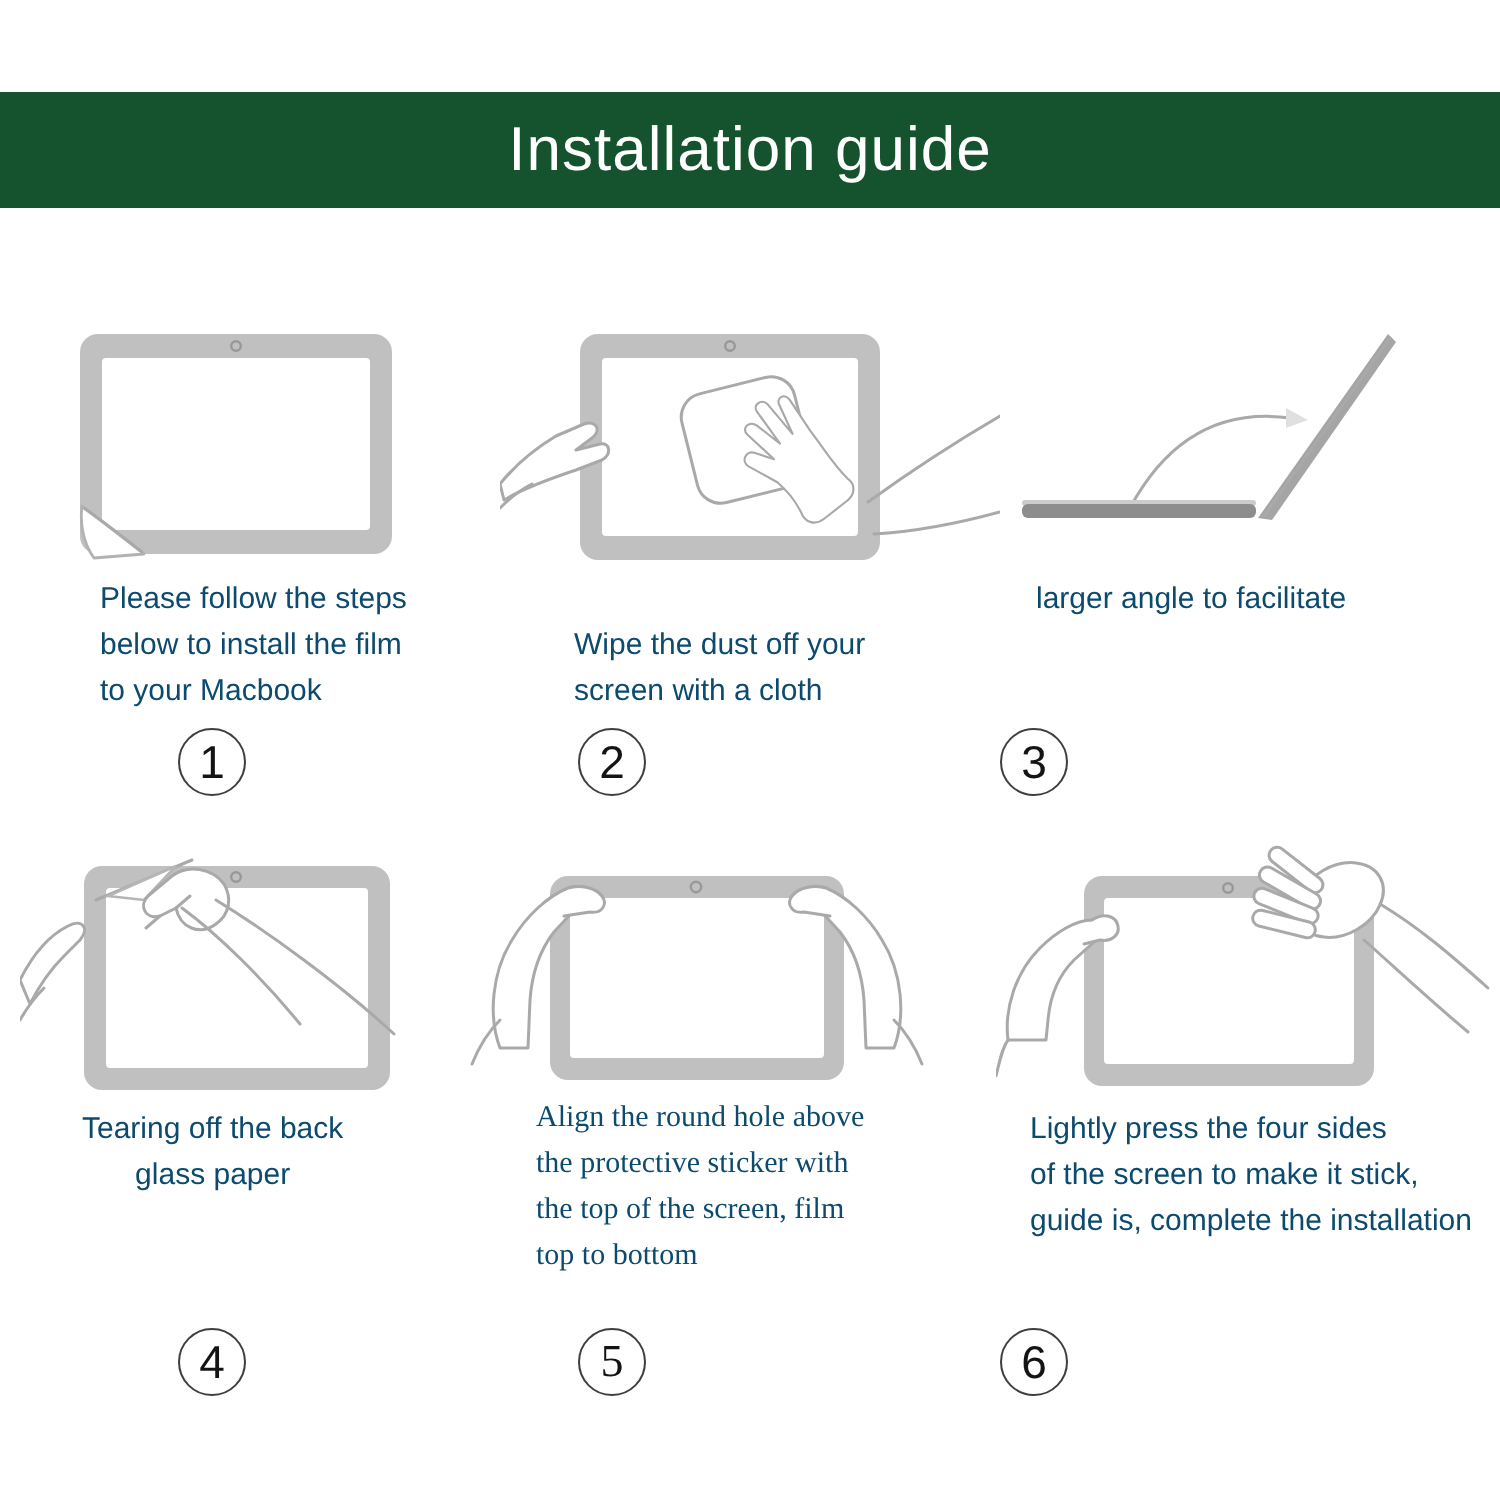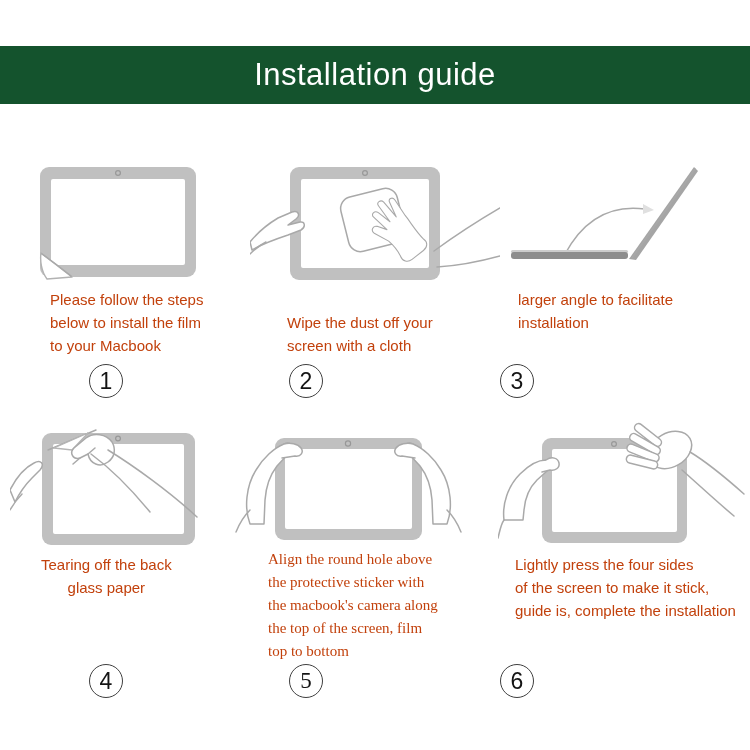--- a/index.html
+++ b/index.html
@@ -11,21 +11,21 @@
   #banner .title{color:#ffffff;font-size:31px;letter-spacing:0.5px;}
   
   .panel{position:absolute;}
   #p1{left:30px;top:150px;width:220px;height:260px;}
   #p2{left:250px;top:150px;width:250px;height:260px;}
   #p3{left:495px;top:150px;width:255px;height:260px;}
   #p4{left:10px;top:420px;width:245px;height:300px;text-align:center;}
   #p5{left:230px;top:420px;width:270px;height:300px;font-family:Liberation Serif, serif;}
   #p6{left:498px;top:420px;width:252px;height:300px;}
   .illus{position:absolute;left:0;top:0;}
-  .caption{position:absolute;font-size:15px;line-height:23px;color:#c2410c;white-space:nowrap;}
+  .caption{position:absolute;font-size:15px;line-height:23px;color:#0c4a6e;white-space:nowrap;}
   #p1 .caption{left:20px;top:138px;}
   #p2 .caption{left:37px;top:138px;margin-top:23px;}
   #p3 .caption{left:23px;top:138px;}
   #p4 .caption{left:31px;top:133px;}
   #p5 .caption{left:38px;top:128px;}
   #p6 .caption{left:17px;top:133px;}
   .badge{position:absolute;width:34px;height:34px;border:1.5px solid #3f3f3f;border-radius:50%;
          box-sizing:border-box;display:flex;align-items:center;justify-content:center;
          font-size:23px;color:#141414;}
   #p1 .badge{left:59px;top:214px;}
@@ -87,21 +87,20 @@
     <svg class="illus" width="255" height="135" viewBox="0 0 255 135">
       <path d="M70,104 Q 98,52 150,59" class="line" stroke="#dddddd" stroke-width="2"></path>
       <path d="M148,54 L159,60 L148,64 Z" fill="#e0e0e0"></path>
       <rect x="16" y="100" width="117" height="3" rx="1.5" fill="#cccccc"></rect>
       <rect x="16" y="102" width="117" height="7" rx="3" fill="#8d8d8d"></rect>
       <path d="M134,109 L199,17 L203,21 L141,110 Z" fill="#a5a5a5"></path>
       <path d="M200,19 L137,108" class="line" stroke="#d6d6d6" stroke-width="1"></path>
     </svg>
     <div class="caption">
       <div>larger angle to facilitate</div>
-      <div>installation</div>
     </div>
     <div class="badge">3</div>
   </div>
 
   <div class="panel" id="p4">
     <svg class="illus" width="245" height="133" viewBox="0 0 245 133">
       <rect x="32" y="13" width="153" height="112" rx="9" fill="#c0c0c0"></rect>
       <rect x="43" y="24" width="131" height="90" rx="2" fill="#ffffff"></rect>
       <circle cx="108" cy="18.5" r="2.4" fill="#c0c0c0" stroke="#989898" stroke-width="1.2"></circle>
       <path d="M38,30 L86,10" class="line"></path>
@@ -128,21 +127,20 @@
       <g id="h5">
         <path d="M20,104 C14,88 16,66 26,50 C33,38 44,28 54,24 C61,21 64,27 59,33 L47,46 C40,55 36,66 35,80 L34,104 Z" class="art"></path>
         <path d="M54,24 C60,22 68,24 71,28 C74,32 71,37 65,36 L52,38" class="art"></path>
         <path d="M6,112 C10,102 14,96 20,90" class="line"></path>
       </g>
       <use href="#h5" transform="translate(237,0) scale(-1,1)"></use>
     </svg>
     <div class="caption">
       <div>Align the round hole above</div>
       <div>the protective sticker with</div>
-      <div>the macbook's camera along</div>
       <div>the top of the screen, film</div>
       <div>top to bottom</div>
     </div>
     <div class="badge">5</div>
   </div>
 
   <div class="panel" id="p6">
     <svg class="illus" width="252" height="133" viewBox="0 0 252 133">
       <rect x="44" y="18" width="145" height="105" rx="9" fill="#c0c0c0"></rect>
       <rect x="54" y="29" width="125" height="83" rx="2" fill="#ffffff"></rect>

